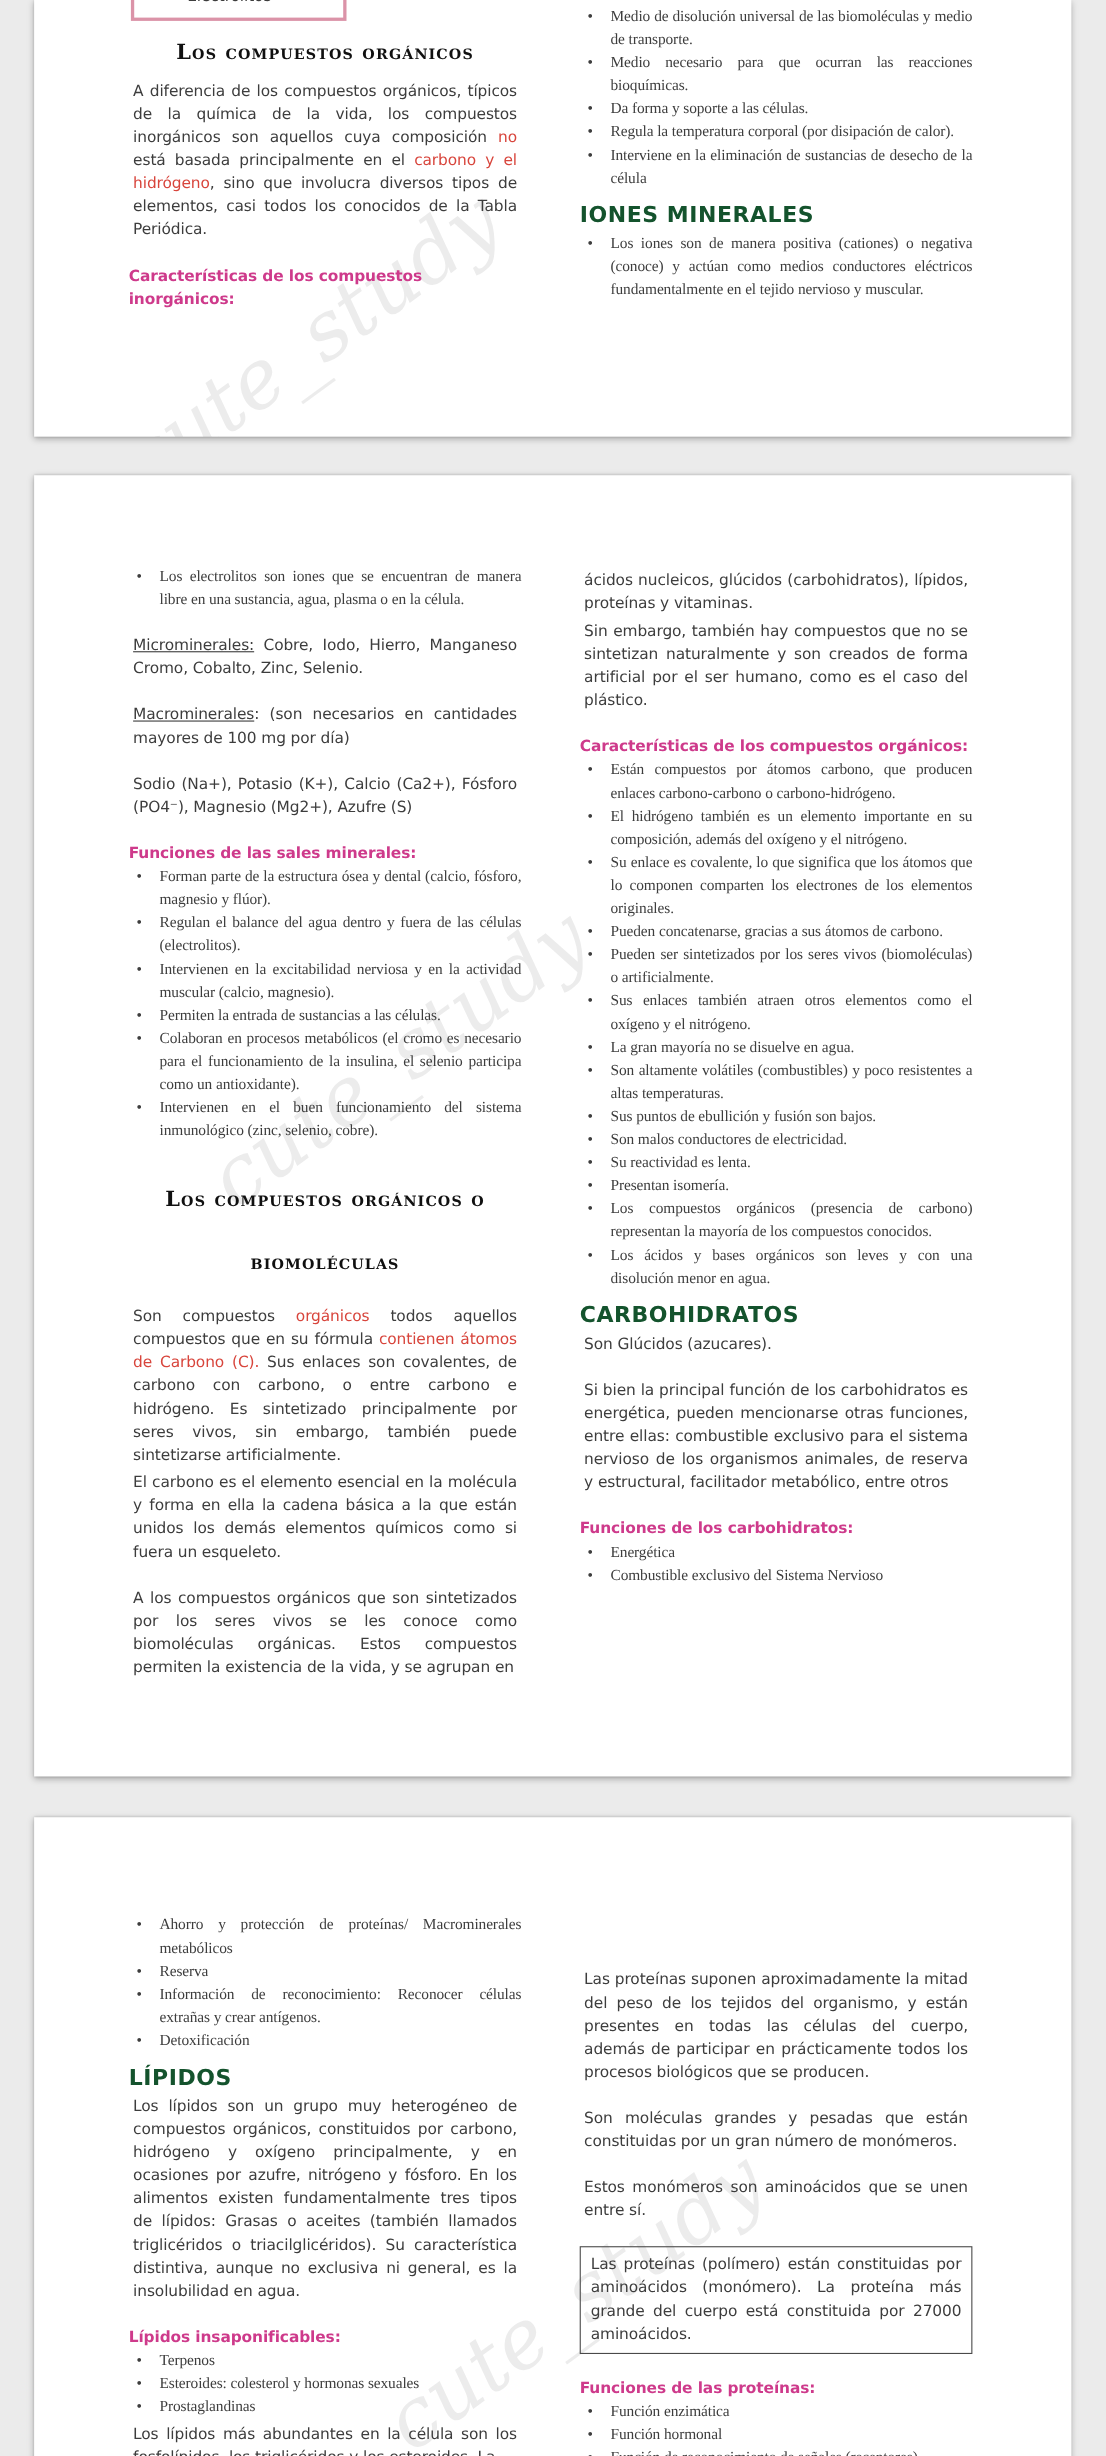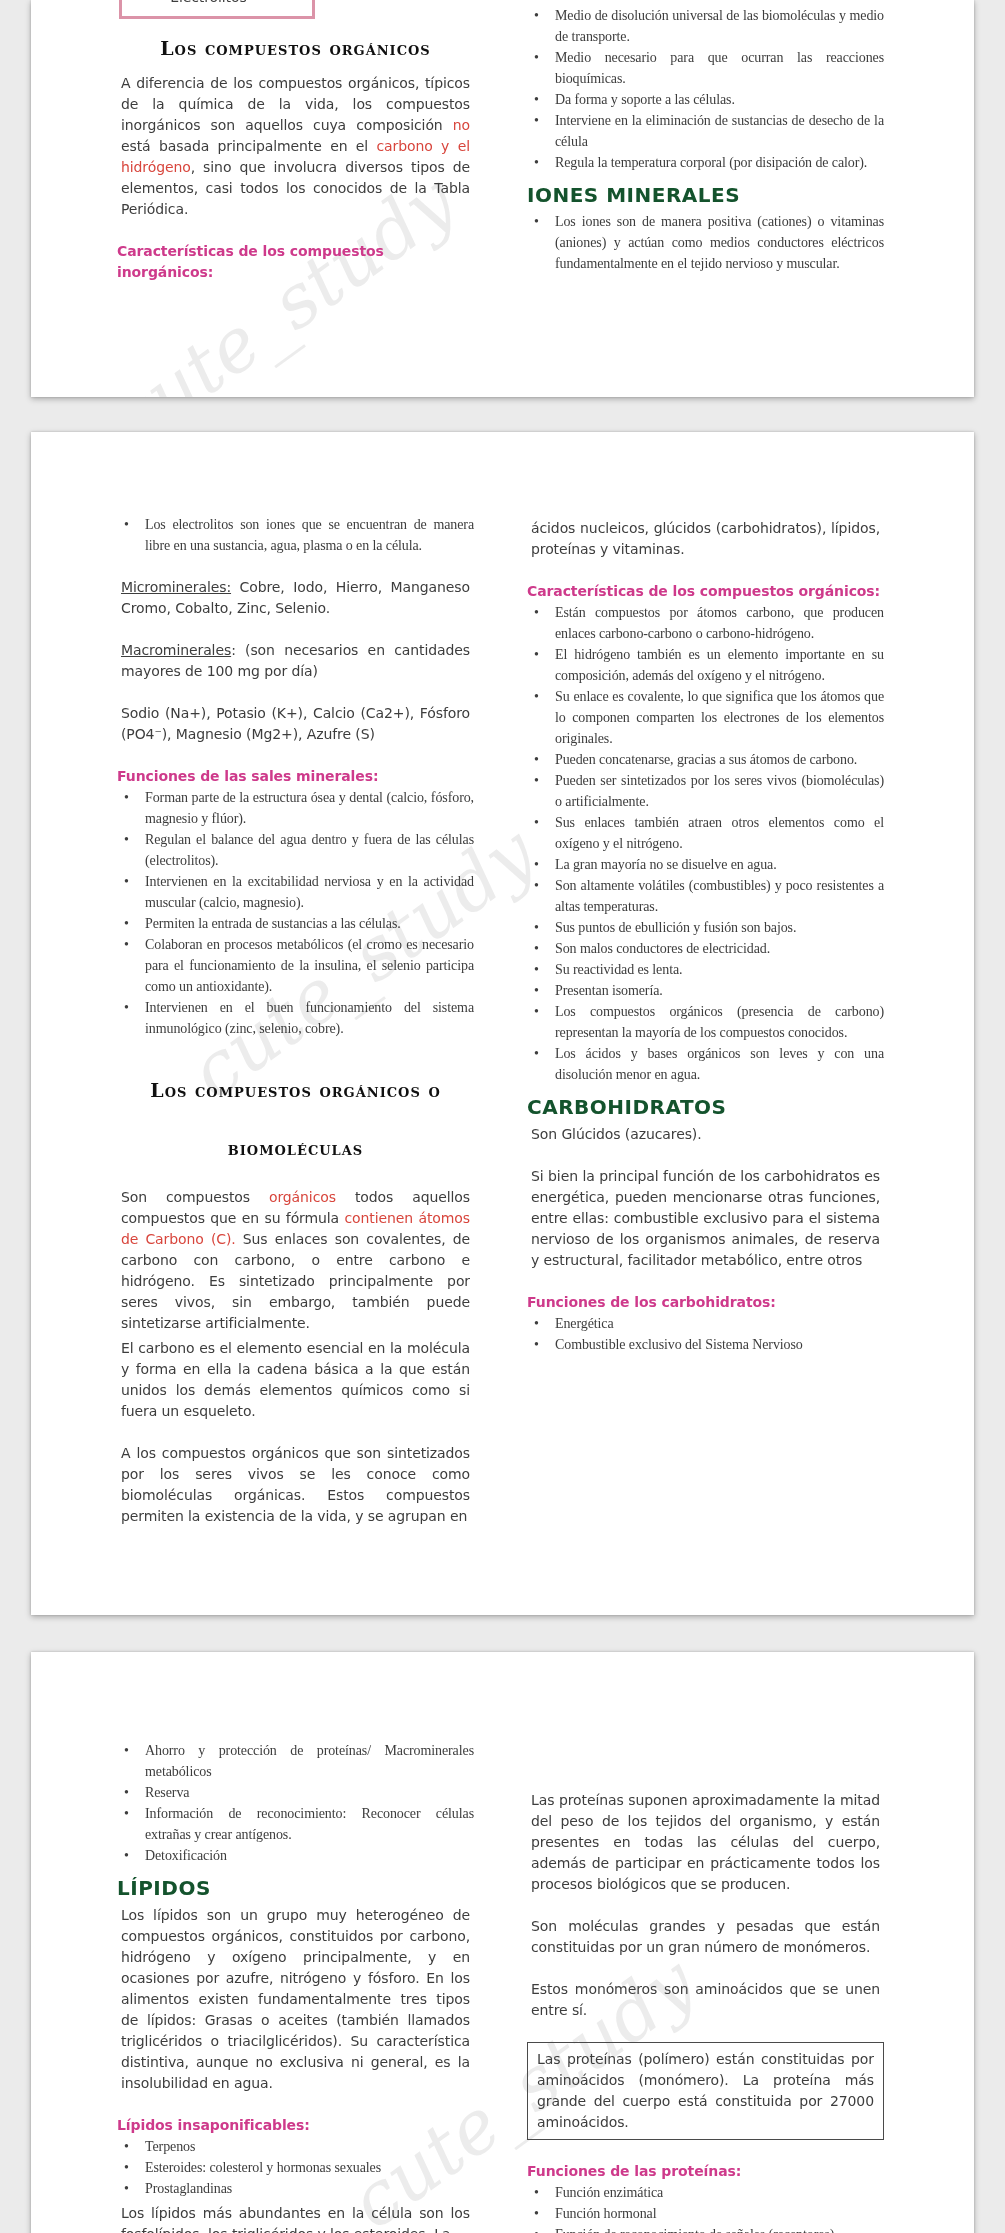--- a/index.html
+++ b/index.html
@@ -105,26 +105,26 @@
     <p class="mt-s"><span>A diferencia de los compuestos orgánicos, típicos de la química de la vida, los compuestos inorgánicos son aquellos cuya composición </span><span class="red">no</span><span> está basada principalmente en el </span><span class="red">carbono y el hidrógeno</span><span>, sino que involucra diversos tipos de elementos, casi todos los conocidos de la Tabla Periódica.</span></p>
 
     <div class="subhead mt">Características de los compuestos inorgánicos:</div>
   </div>
 
   <div class="col col-r" style="padding-top:5px;">
     <ul class="bl">
       <li>Medio de disolución universal de las biomoléculas y medio de transporte.</li>
       <li>Medio necesario para que ocurran las reacciones bioquímicas.</li>
       <li>Da forma y soporte a las células.</li>
+      <li>Regula la temperatura corporal (por disipación de calor).</li>
       <li>Interviene en la eliminación de sustancias de desecho de la célula</li>
-      <li>Regula la temperatura corporal (por disipación de calor).</li>
     </ul>
     <div class="marker-head">IONES MINERALES</div>
     <ul class="bl">
-      <li>Los iones son de manera positiva (cationes) o vitaminas (aniones) y actúan como medios conductores eléctricos fundamentalmente en el tejido nervioso y muscular.</li>
+      <li>Los iones son de manera positiva (cationes) o negativa (conoce) y actúan como medios conductores eléctricos fundamentalmente en el tejido nervioso y muscular.</li>
     </ul>
   </div>
 </div>
 
 <div class="page" id="page2">
   <div class="wm">cute_study</div>
 
   <div class="col col-l">
     <ul class="bl">
       <li>Los electrolitos son iones que se encuentran de manera libre en una sustancia, agua, plasma o en la célula.</li>
@@ -152,20 +152,21 @@
     </div>
 
     <p class="mt-s"><span>Son compuestos </span><span class="red">orgánicos</span><span> todos aquellos compuestos que en su fórmula </span><span class="red">contienen átomos de Carbono (C).</span><span> Sus enlaces son covalentes, de carbono con carbono, o entre carbono e hidrógeno. Es sintetizado principalmente por seres vivos, sin embargo, también puede sintetizarse artificialmente.</span></p>
     <p>El carbono es el elemento esencial en la molécula y forma en ella la cadena básica a la que están unidos los demás elementos químicos como si fuera un esqueleto.</p>
 
     <p class="mt">A los compuestos orgánicos que son sintetizados por los seres vivos se les conoce como biomoléculas orgánicas. Estos compuestos permiten la existencia de la vida, y se agrupan en</p>
   </div>
 
   <div class="col col-r">
     <p>ácidos nucleicos, glúcidos (carbohidratos), lípidos, proteínas y vitaminas.</p>
+    <p>Sin embargo, también hay compuestos que no se sintetizan naturalmente y son creados de forma artificial por el ser humano, como es el caso del plástico.</p>
 
     <div class="subhead mt">Características de los compuestos orgánicos:</div>
     <ul class="bl">
       <li>Están compuestos por átomos carbono, que producen enlaces carbono-carbono o carbono-hidrógeno.</li>
       <li>El hidrógeno también es un elemento importante en su composición, además del oxígeno y el nitrógeno.</li>
       <li>Su enlace es covalente, lo que significa que los átomos que lo componen comparten los electrones de los elementos originales.</li>
       <li>Pueden concatenarse, gracias a sus átomos de carbono.</li>
       <li>Pueden ser sintetizados por los seres vivos (biomoléculas) o artificialmente.</li>
       <li>Sus enlaces también atraen otros elementos como el oxígeno y el nitrógeno.</li>
       <li>La gran mayoría no se disuelve en agua.</li>

